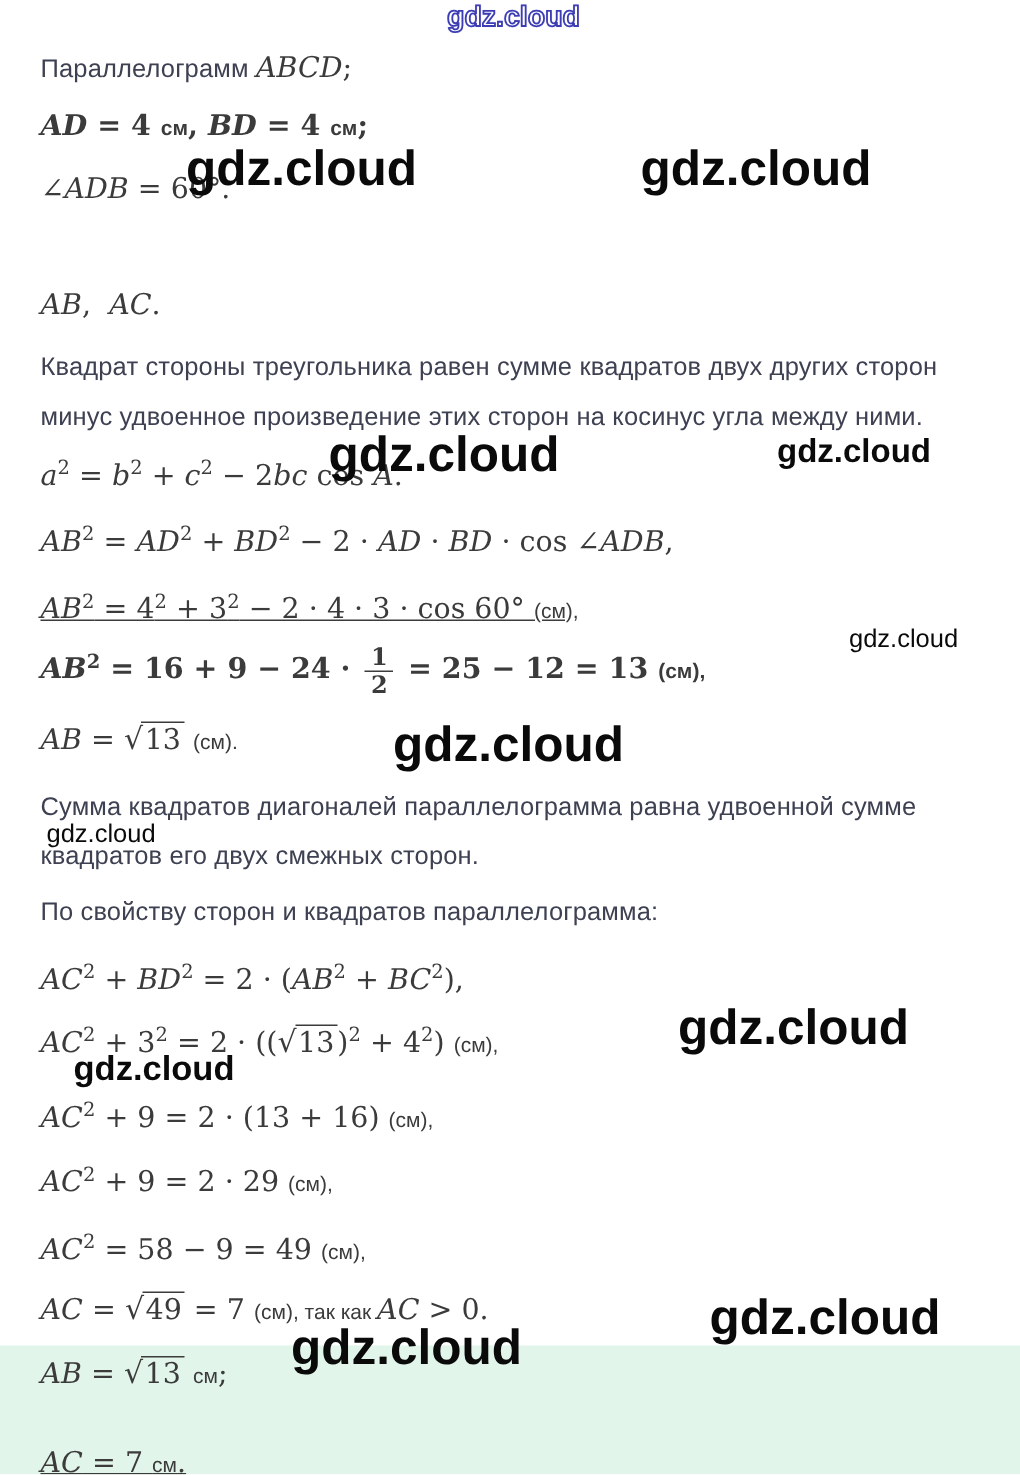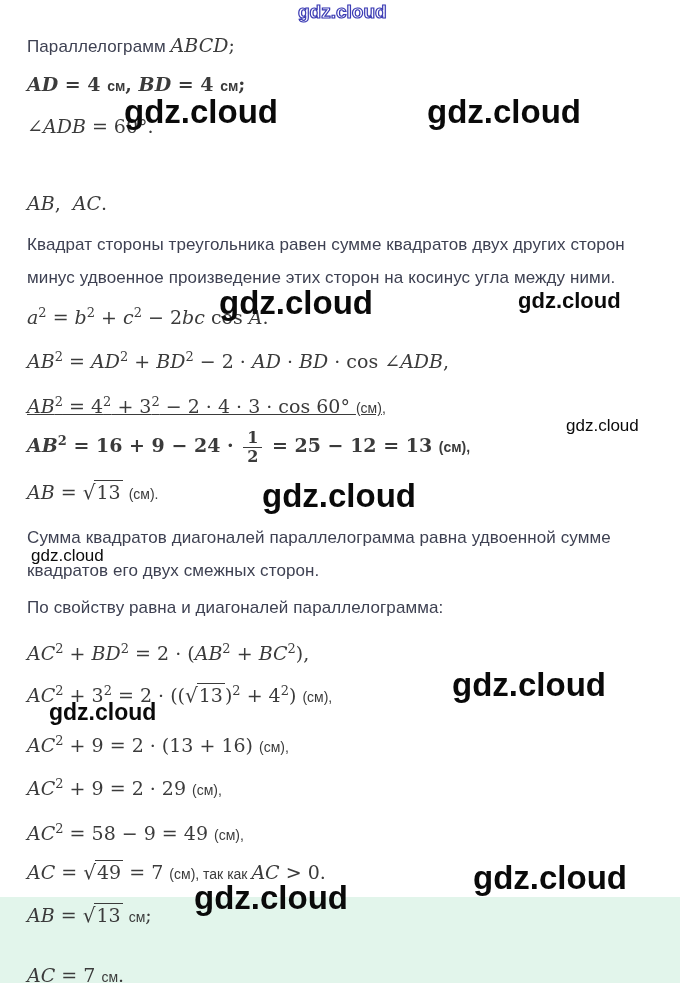--- a/index.html
+++ b/index.html
@@ -41,21 +41,21 @@
       <div class="line" style="top: 191px;"><span class="tok-var">AB</span><span class="tok-rom">,  </span><span class="tok-var">AC</span><span class="tok-rom">.</span></div>
       <div class="line" style="top: 233px;"><span class="tok-text">Квадрат стороны треугольника равен сумме квадратов двух других сторон</span></div>
       <div class="line" style="top: 266px;"><span class="tok-text">минус удвоенное произведение этих сторон на косинус угла между ними.</span></div>
       <div class="line" style="top: 301px;"><span class="tok-var">a</span><span class="tok-sup">2</span><span class="tok-rom"> = </span><span class="tok-var">b</span><span class="tok-sup">2</span><span class="tok-rom"> + </span><span class="tok-var">c</span><span class="tok-sup">2</span><span class="tok-rom"> − 2</span><span class="tok-var">bc</span><span class="tok-rom"> cos </span><span class="tok-var">A</span><span class="tok-rom">.</span></div>
       <div class="line" style="top: 345px;"><span class="tok-var">AB</span><span class="tok-sup">2</span><span class="tok-rom"> = </span><span class="tok-var">AD</span><span class="tok-sup">2</span><span class="tok-rom"> + </span><span class="tok-var">BD</span><span class="tok-sup">2</span><span class="tok-rom"> − 2 · </span><span class="tok-var">AD</span><span class="tok-rom"> · </span><span class="tok-var">BD</span><span class="tok-rom"> · cos ∠</span><span class="tok-var">ADB</span><span class="tok-rom">,</span></div>
       <div class="line" style="top: 390px; text-decoration: underline;"><span class="tok-var">AB</span><span class="tok-sup">2</span><span class="tok-rom"> = 4</span><span class="tok-sup">2</span><span class="tok-rom"> + 3</span><span class="tok-sup">2</span><span class="tok-rom"> − 2 · 4 · 3 · cos 60° </span><span class="tok-unit">(см),</span></div>
       <div class="line" style="top: 429px; font-weight: bold;"><span class="tok-var">AB</span><span class="tok-sup">2</span><span class="tok-rom"> = 16 + 9 − 24 · </span><span class="tok-frac"><span class="frac-num">1</span><span class="frac-den">2</span></span><span class="tok-rom"> = 25 − 12 = 13 </span><span class="tok-unit">(см),</span></div>
       <div class="line" style="top: 480px;"><span class="tok-var">AB</span><span class="tok-rom"> = </span><span><span class="sqrt-sign">√</span><span class="sqrt-rad">13</span></span><span class="tok-rom"> </span><span class="tok-unit">(см).</span></div>
       <div class="line" style="top: 526px;"><span class="tok-text">Сумма квадратов диагоналей параллелограмма равна удвоенной сумме</span></div>
       <div class="line" style="top: 559px;"><span class="tok-text">квадратов его двух смежных сторон.</span></div>
-      <div class="line" style="top: 596px;"><span class="tok-text">По свойству равна и диагоналей параллелограмма:</span></div>
+      <div class="line" style="top: 596px;"><span class="tok-text">По свойству сторон и квадратов параллелограмма:</span></div>
       <div class="line" style="top: 637px;"><span class="tok-var">AC</span><span class="tok-sup">2</span><span class="tok-rom"> + </span><span class="tok-var">BD</span><span class="tok-sup">2</span><span class="tok-rom"> = 2 · (</span><span class="tok-var">AB</span><span class="tok-sup">2</span><span class="tok-rom"> + </span><span class="tok-var">BC</span><span class="tok-sup">2</span><span class="tok-rom">),</span></div>
       <div class="line" style="top: 679px;"><span class="tok-var">AC</span><span class="tok-sup">2</span><span class="tok-rom"> + 3</span><span class="tok-sup">2</span><span class="tok-rom"> = 2 · ((</span><span><span class="sqrt-sign">√</span><span class="sqrt-rad">13</span></span><span class="tok-rom">)</span><span class="tok-sup">2</span><span class="tok-rom"> + 4</span><span class="tok-sup">2</span><span class="tok-rom">) </span><span class="tok-unit">(см),</span></div>
       <div class="line" style="top: 729px;"><span class="tok-var">AC</span><span class="tok-sup">2</span><span class="tok-rom"> + 9 = 2 · (13 + 16) </span><span class="tok-unit">(см),</span></div>
       <div class="line" style="top: 772px;"><span class="tok-var">AC</span><span class="tok-sup">2</span><span class="tok-rom"> + 9 = 2 · 29 </span><span class="tok-unit">(см),</span></div>
       <div class="line" style="top: 817px;"><span class="tok-var">AC</span><span class="tok-sup">2</span><span class="tok-rom"> = 58 − 9 = 49 </span><span class="tok-unit">(см),</span></div>
       <div class="line" style="top: 860px;"><span class="tok-var">AC</span><span class="tok-rom"> = </span><span><span class="sqrt-sign">√</span><span class="sqrt-rad">49</span></span><span class="tok-rom"> = 7 </span><span class="tok-unit">(см), так как </span><span class="tok-var">AC</span><span class="tok-rom"> &gt; 0.</span></div>
       <div class="line" style="top: 903px;"><span class="tok-var">AB</span><span class="tok-rom"> = </span><span><span class="sqrt-sign">√</span><span class="sqrt-rad">13</span></span><span class="tok-rom"> </span><span class="tok-unit">см</span><span class="tok-rom">;</span></div>
       <div class="line" style="top: 963px; text-decoration: underline;"><span class="tok-var">AC</span><span class="tok-rom"> = 7 </span><span class="tok-unit">см</span><span class="tok-rom">.</span></div>
     </div>
   <div>

